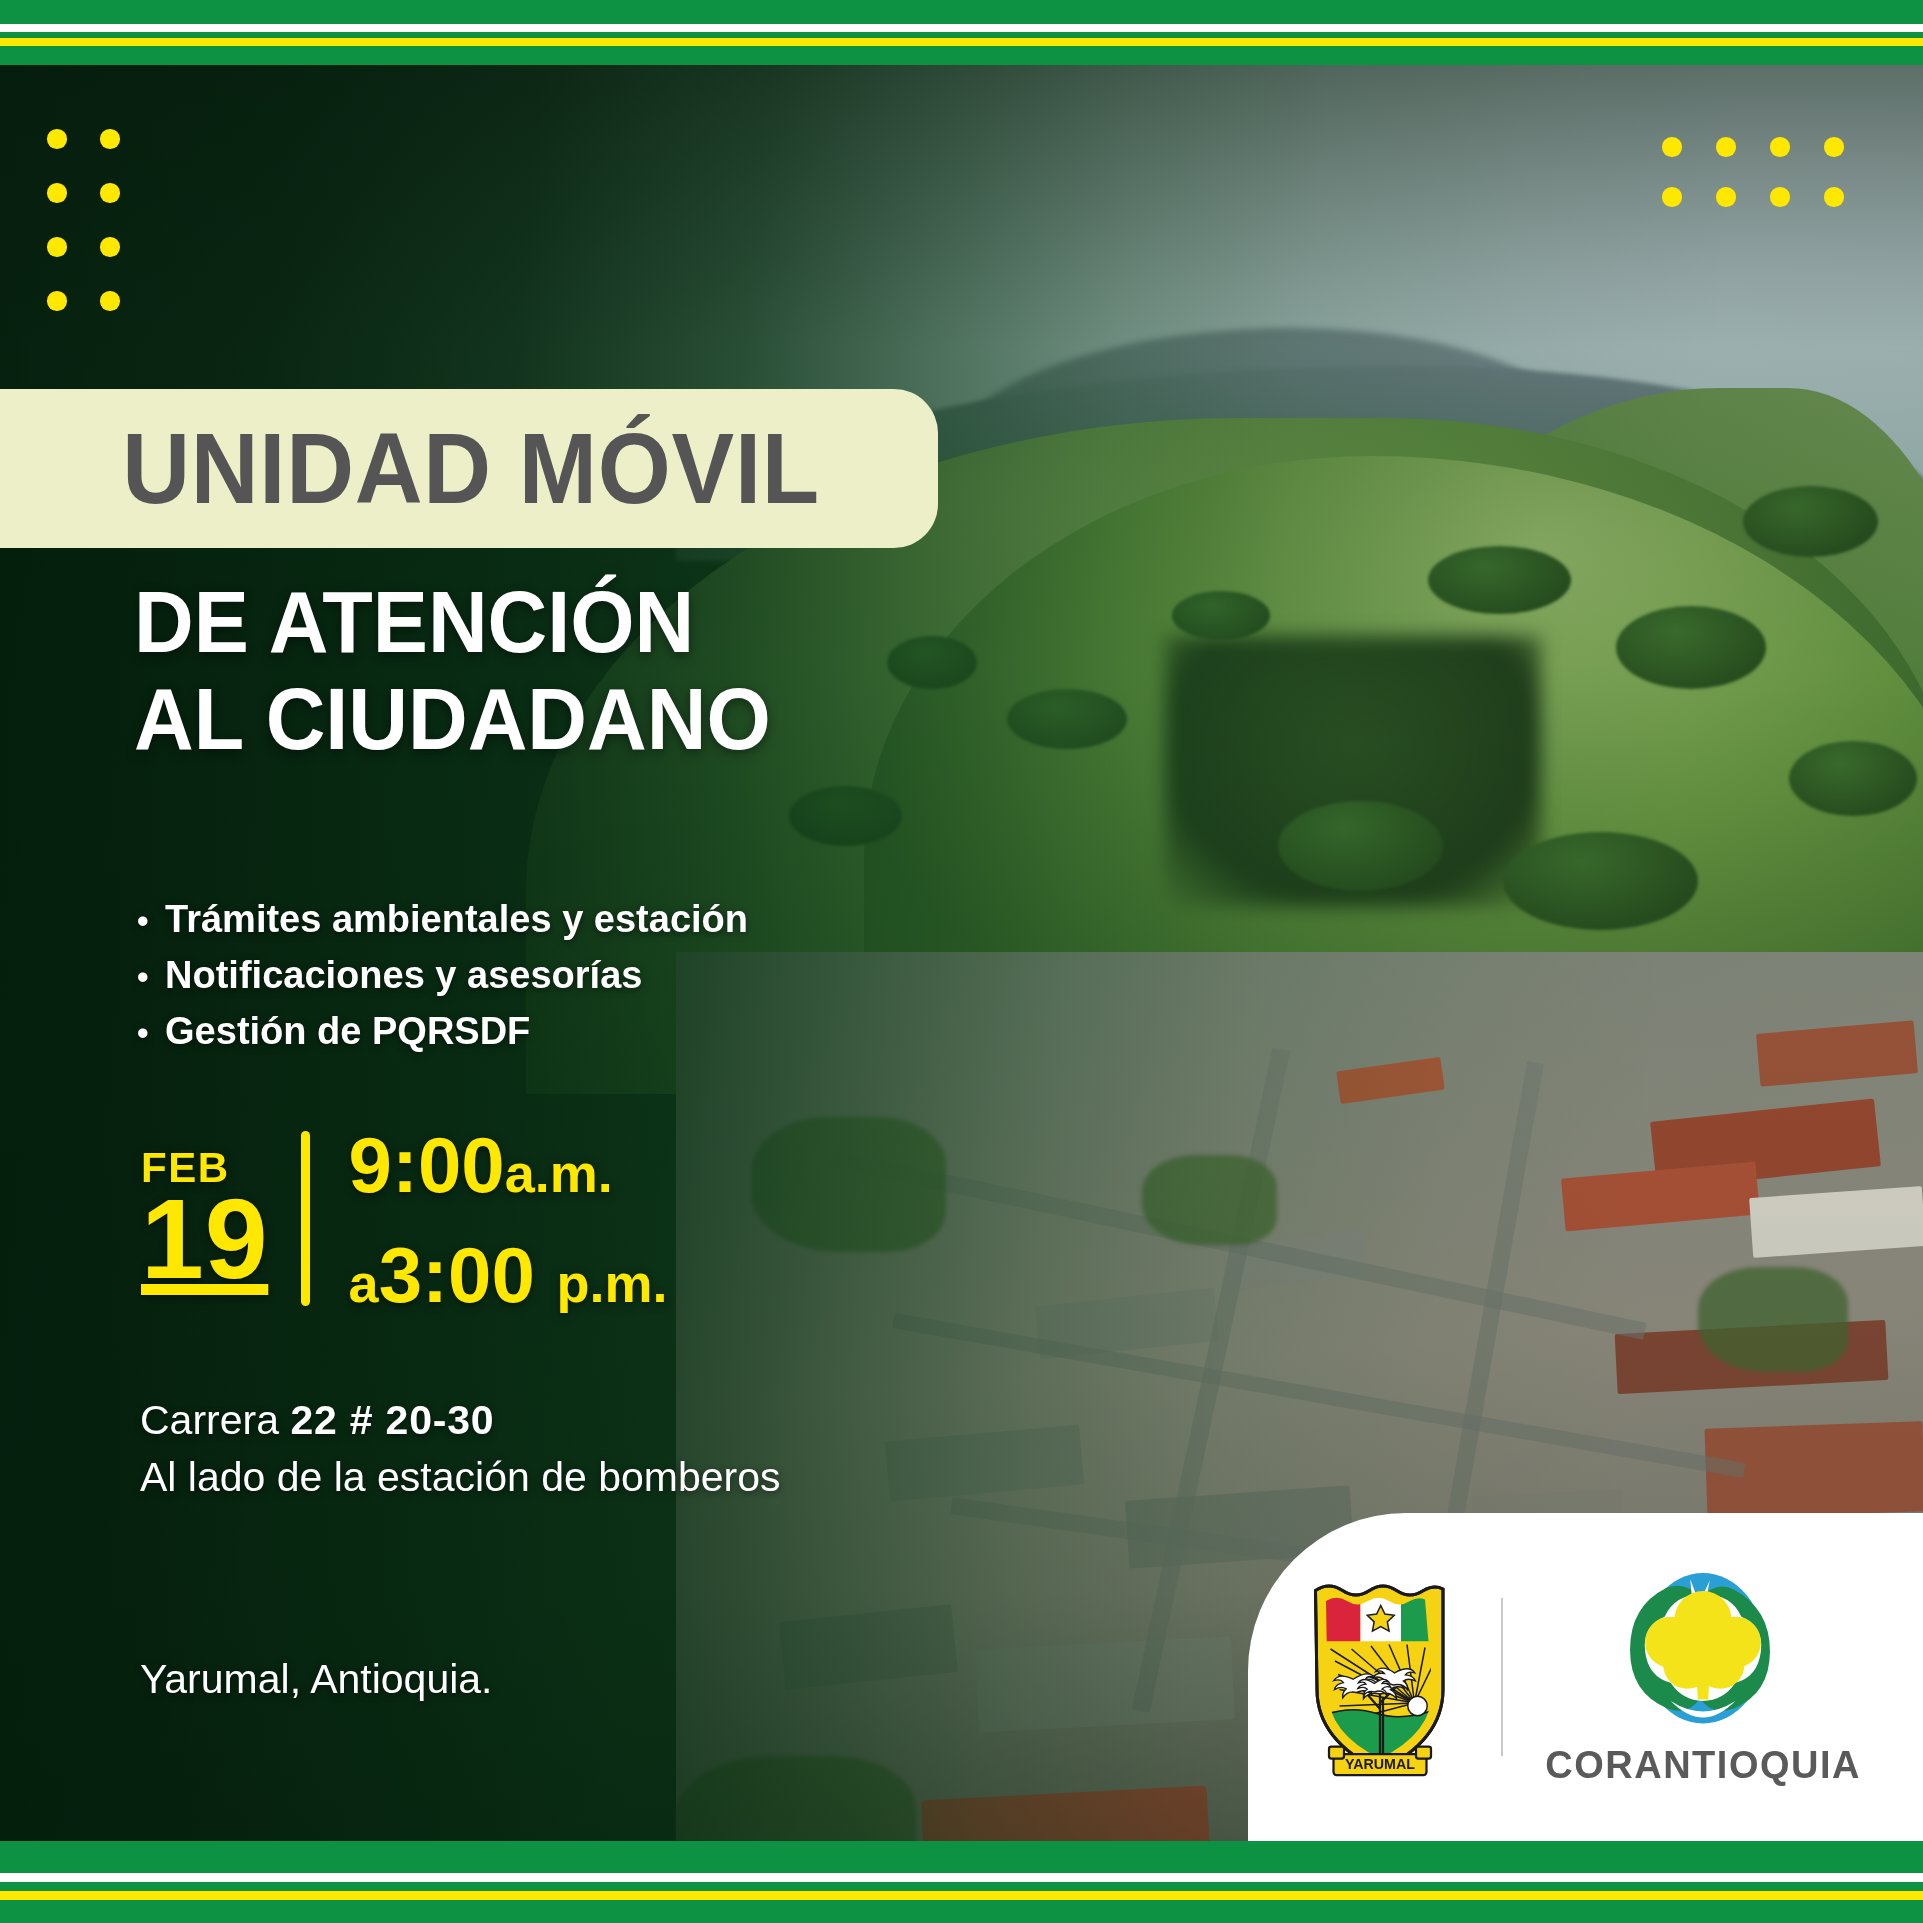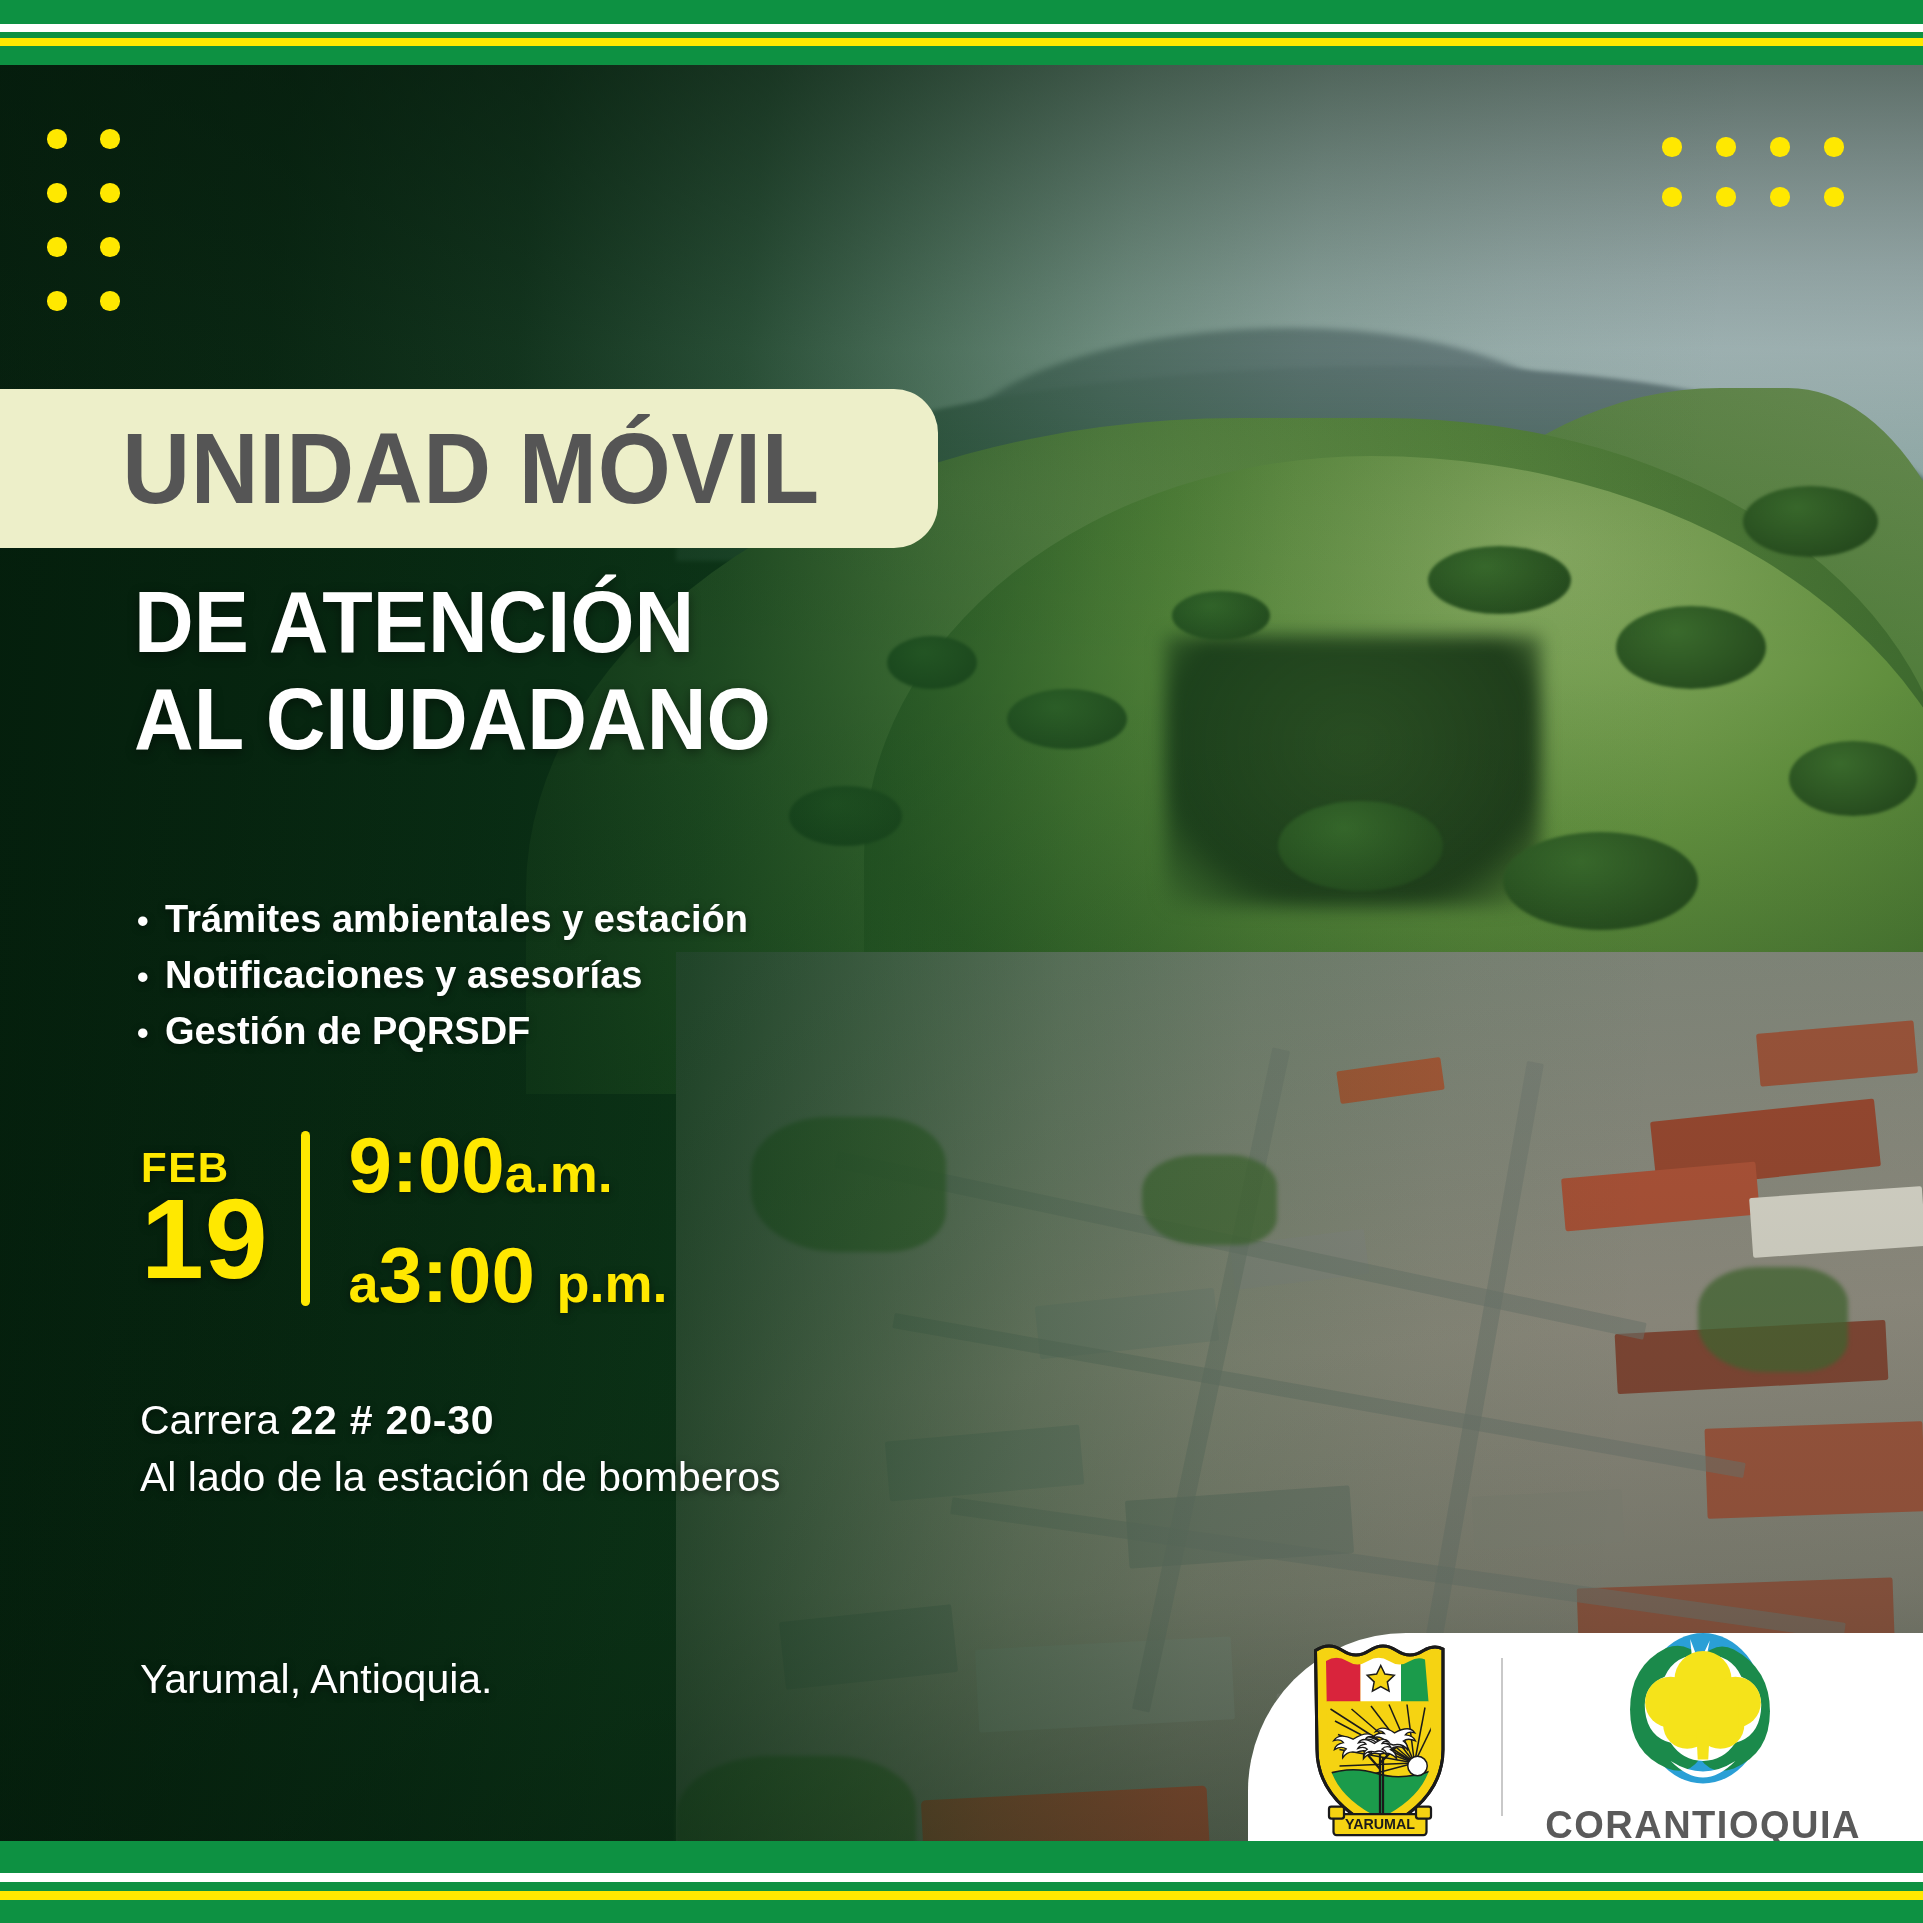--- a/index.html
+++ b/index.html
@@ -141,21 +141,21 @@
     position:absolute; left:141px; top:1126px; z-index:25;
     display:flex; align-items:stretch; gap:0;
   }
   .date-col {
     display:flex; flex-direction:column; justify-content:center;
     color:#FFE800; font-weight:700; line-height:.98;
     text-shadow:0 2.3px 9px rgba(0,0,0,.5);
     padding-right:33px;
   }
   .date-col .month { font-size:42px; letter-spacing:1.5px; }
-  .date-col .day { font-size:113px; letter-spacing:0.8px; margin-top:-4.5px; }
+  .date-col .day { font-size:113px; letter-spacing:0.8px; margin-top:-4.5px;text-decoration:underline; }
   .divider-bar { width:8.3px; background:#FFE800; border-radius:4.5px; margin:4.5px 0 9px 0; }
   .time-col {
     display:flex; flex-direction:column; justify-content:center;
     color:#FFE800; font-weight:700; line-height:1.02;
     text-shadow:0 2.3px 9px rgba(0,0,0,.5);
     padding-left:39px;
     gap:29px;
   }
   .time-col .t1 { font-size:78px; }
   .time-col .t2 { font-size:78px; margin-top:1px; }
@@ -169,21 +169,21 @@
   }
   .address .bold { font-weight:800; letter-spacing:0.8px;margin-top:32px; }
   .city {
     position:absolute; left:140px; top:1656px; z-index:25;
     color:#fff; font-size:41px; font-weight:500;
     text-shadow:0 2.3px 7.5px rgba(0,0,0,.5);
   }
 
   
   .logo-panel {
-    position:absolute; right:0; bottom:83px; width:676px; height:208px;
+    position:absolute; right:0; bottom:83px; width:676px; height:328px;
     background:#fff; border-radius:158px 0 0 0; z-index:30;
     display:flex; align-items:center; gap:0; padding:0 30px 0 53px;
   }
   .crest-box { width:158px; display:flex; flex-direction:column; align-items:center; }
   .logo-sep { width:2.3px; height:158px; background:#c9c9c9; margin:0 42px; }
   .cora-box { display:flex; flex-direction:column; align-items:center; gap:7.5px; }
   .cora-name {
     font-size:38px; font-weight:700; color:#5a5a5a; letter-spacing:1.5px;
   }
 </style>

